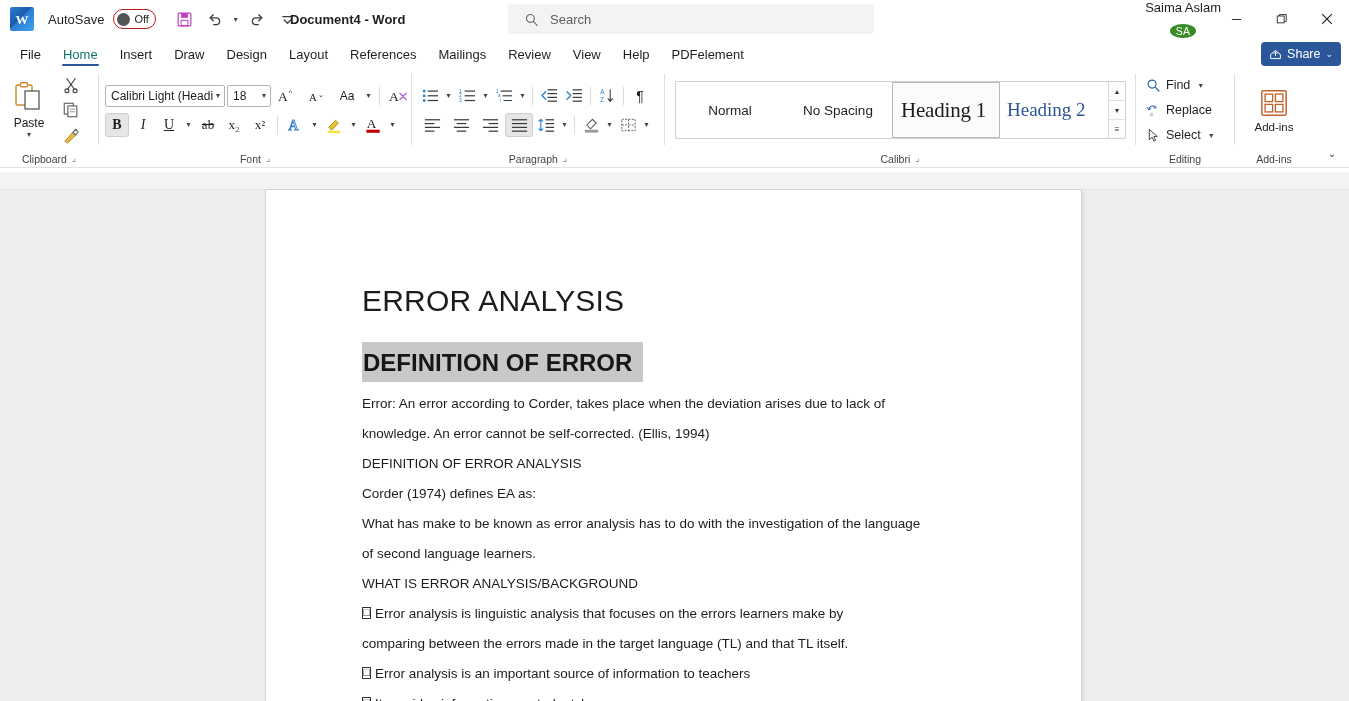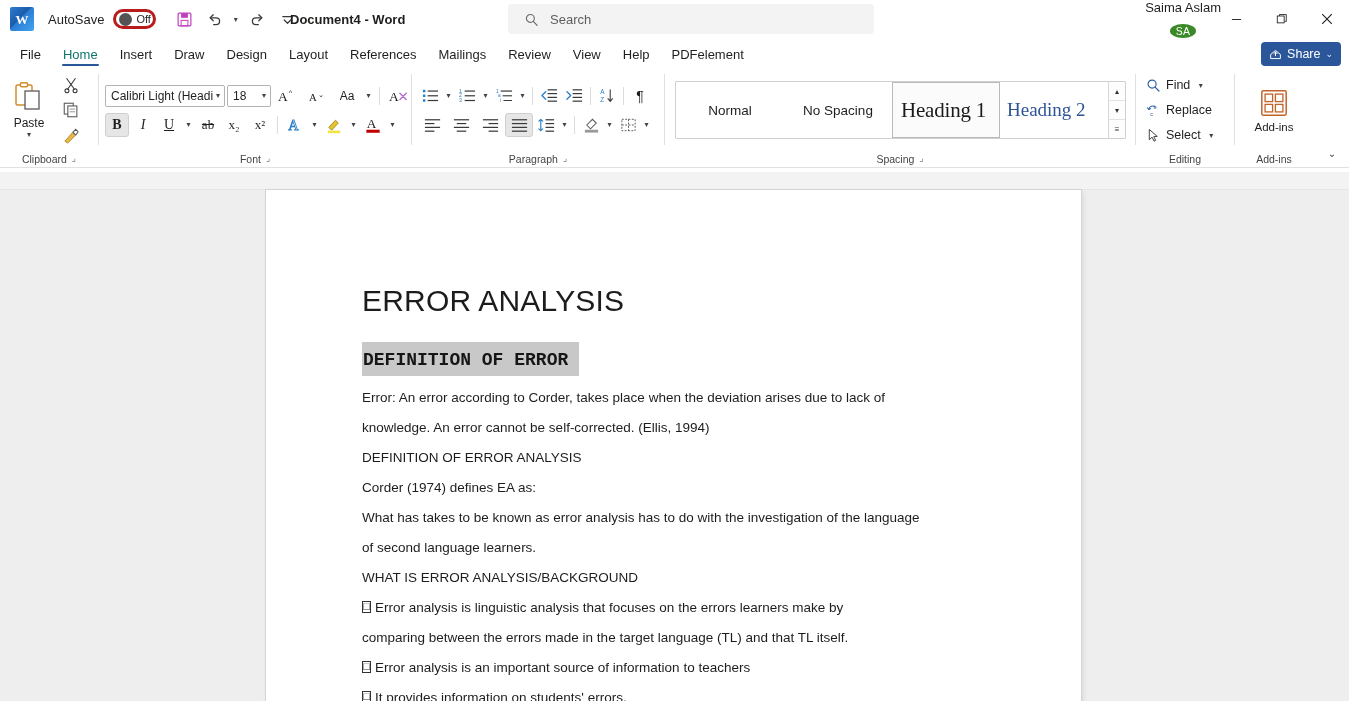--- a/index.html
+++ b/index.html
@@ -25,21 +25,21 @@
     position: relative;
     display:flex; align-items:center; justify-content:center;
   }
   .word-logo span {
     color:#fff; font-size:13px; font-weight:bold; line-height:1;
     font-family:"Liberation Serif", serif;
   }
   .autosave-label { font-size:13px; color:#201f1e; margin-left:14px; }
   .toggle {
     margin-left: 9px; width: 43px; height: 20px; border-radius: 10px;
-    border: 3px solid #b91c1c; background:#ffffff;
+    border: 1px solid #b91c1c; background:#ffffff;
     display:flex; align-items:center; position: relative;
   }
   .toggle .knob {
     width: 13px; height: 13px; border-radius: 50%;
     background: #545454; margin-left: 3px;
   }
   .toggle .off-txt { font-size:11px; color:#201f1e; margin-left:4px; }
   .qat { display:flex; align-items:center; margin-left: 14px; gap: 2px;}
   .qat-btn {
     width: 28px; height: 28px; display:flex; align-items:center; justify-content:center;
@@ -227,22 +227,22 @@
     position:absolute; left:96px; top:96px; right:60px;
   }
   .doc-h1 {
     font-family:"Liberation Sans", sans-serif;
     font-size:30px; font-weight:400; color:#1c1c1c;
     letter-spacing:0.2px; line-height:1;
     margin-bottom:26px;
   }
   .doc-h2 {
     display:inline-block;
-    font-family:Liberation Mono, monospace;
-    font-size:18px; font-weight:bold; color:#161616;
+    font-family:Liberation Sans, sans-serif;
+    font-size:24px; font-weight:bold; color:#161616;
     background:#c8c8c8;
     padding:9px 11px 7px 1px;
     line-height:1;
     margin-bottom:7px;
   }
   .doc-p {
     font-family:"Liberation Sans", sans-serif;
     font-size:13.5px; color:#1d1d1d;
     line-height:30px;
     white-space:nowrap;
@@ -651,21 +651,21 @@
           <div class="style-item h1">Heading 1</div>
           <div class="style-item h2">Heading 2</div>
           <div class="gallery-scroll">
             <div class="gs-btn">▴</div>
             <div class="gs-btn">▾</div>
             <div class="gs-btn">≡</div>
           </div>
         </div>
       </div>
       <div class="group-label">
-        <span>Spacing</span>
+        <span>Calibri</span>
         <span class="dialog-launcher">⌟</span>
       </div>
     </div>
 
     <div class="sep"></div>
 
     <div class="group editgrp">
       <div class="group-body">
         <div class="edit-col">
           <div class="edit-row">
@@ -739,21 +739,21 @@
         <div class="doc-h1">ERROR ANALYSIS</div>
 
         <div>
           <span class="doc-h2">DEFINITION OF ERROR</span>
         </div>
 
         <div class="doc-p">Error: An error according to Corder, takes place when the deviation arises due to lack of</div>
         <div class="doc-p">knowledge. An error cannot be self-corrected. (Ellis, 1994)</div>
         <div class="doc-p">DEFINITION OF ERROR ANALYSIS</div>
         <div class="doc-p">Corder (1974) defines EA as:</div>
-        <div class="doc-p">What has takes to be known as error analysis has to do with the investigation of the language</div>
+        <div class="doc-p">What has make to be known as error analysis has to do with the investigation of the language</div>
         <div class="doc-p">of second language learners.</div>
         <div class="doc-p">WHAT IS ERROR ANALYSIS/BACKGROUND</div>
 
         <div class="doc-p">
           <span class="tofu">□</span><span>Error analysis is linguistic analysis that focuses on the errors learners make by</span>
         </div>
         <div class="doc-p">comparing between the errors made in the target language (TL) and that TL itself.</div>
         <div class="doc-p">
           <span class="tofu">□</span><span>Error analysis is an important source of information to teachers</span>
         </div>

